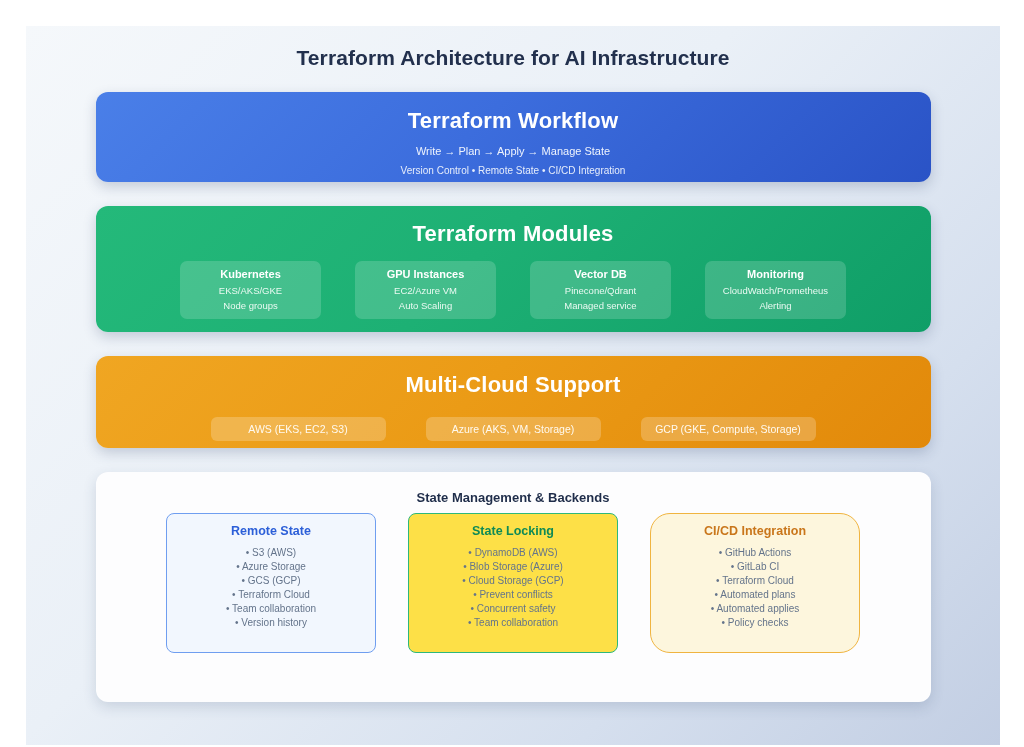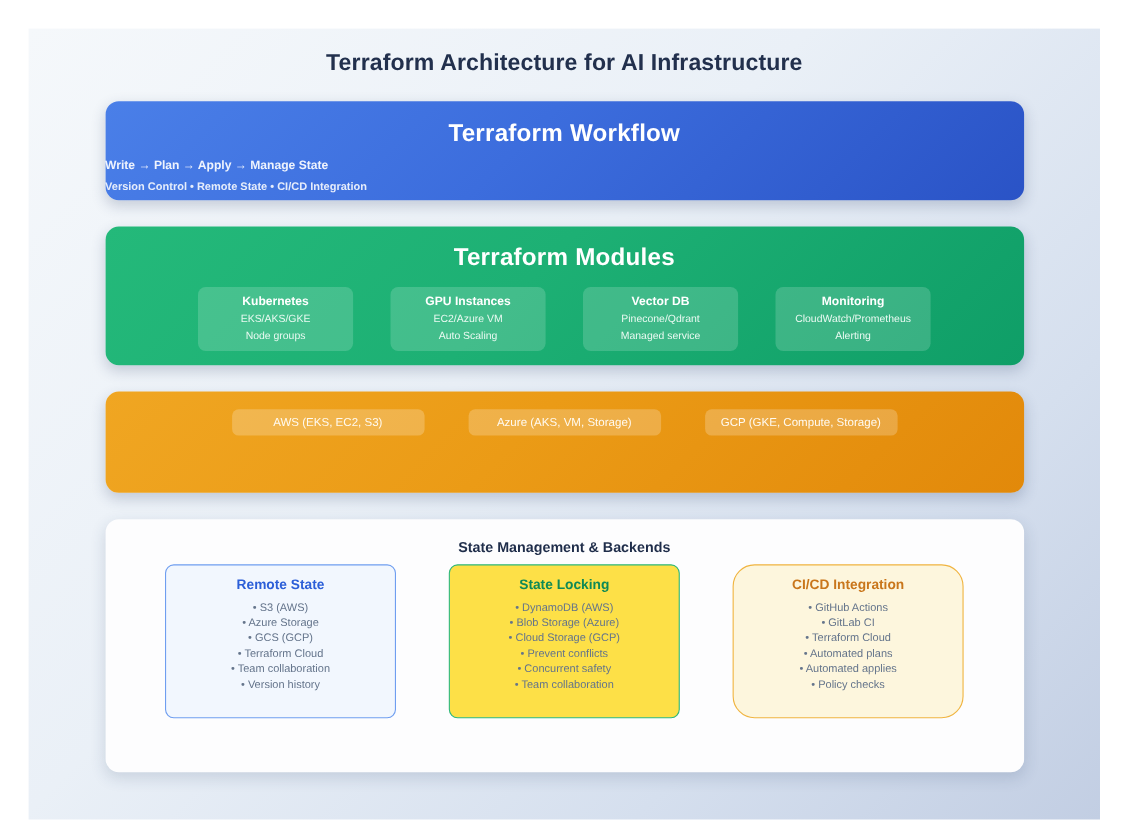--- a/index.html
+++ b/index.html
@@ -51,24 +51,24 @@
 
   
   #workflow {
     margin-top: 22px;
     height: 90px;
     background: linear-gradient(135deg, #4a7fe8 0%, #3c6ddd 45%, #2a53c6 100%);
     padding-top: 16px;
   }
   #workflow .band-title { margin-bottom: 11px; }
   .wf-line {
+    text-align: center;
     color: #eef3fd;
     font-size: 11px;
     margin-bottom: 8px;
-    font-weight: bold;
   }
   .wf-line.small { font-size: 10px; color: #e6edfb; }
 
   
   #modules {
     margin-top: 24px;
     height: 126px;
     background: linear-gradient(135deg, #24b97a 0%, #1db074 45%, #0f9e67 100%);
     padding-top: 15px;
   }
@@ -137,21 +137,21 @@
   .panel-title {
     text-align: center;
     font-size: 13px;
     font-weight: bold;
     color: #1f2d4a;
     margin-bottom: 8px;
   }
   .state-row {
     display: flex;
     justify-content: center;
-    gap: 48px;
+    gap: 32px;
   }
   .state-card {
     width: 210px;
     height: 140px;
     border-radius: 8px;
     border: 1.5px solid #ccc;
     box-sizing: border-box;
     padding-top: 10px;
     text-align: center;
   }
@@ -205,20 +205,21 @@
       </div>
       <div class="module-card">
         <div class="module-name">Monitoring</div>
         <div class="module-sub">CloudWatch/Prometheus</div>
         <div class="module-sub">Alerting</div>
       </div>
     </div>
   </div>
 
   <div class="band" id="multicloud">
+    <div class="band-title">Multi-Cloud Support</div>
     <div class="pill-row">
       <div class="pill">AWS (EKS, EC2, S3)</div>
       <div class="pill">Azure (AKS, VM, Storage)</div>
       <div class="pill">GCP (GKE, Compute, Storage)</div>
     </div>
   </div>
 
   <div id="state-panel">
     <div class="panel-title">State Management &amp; Backends</div>
     <div class="state-row">

